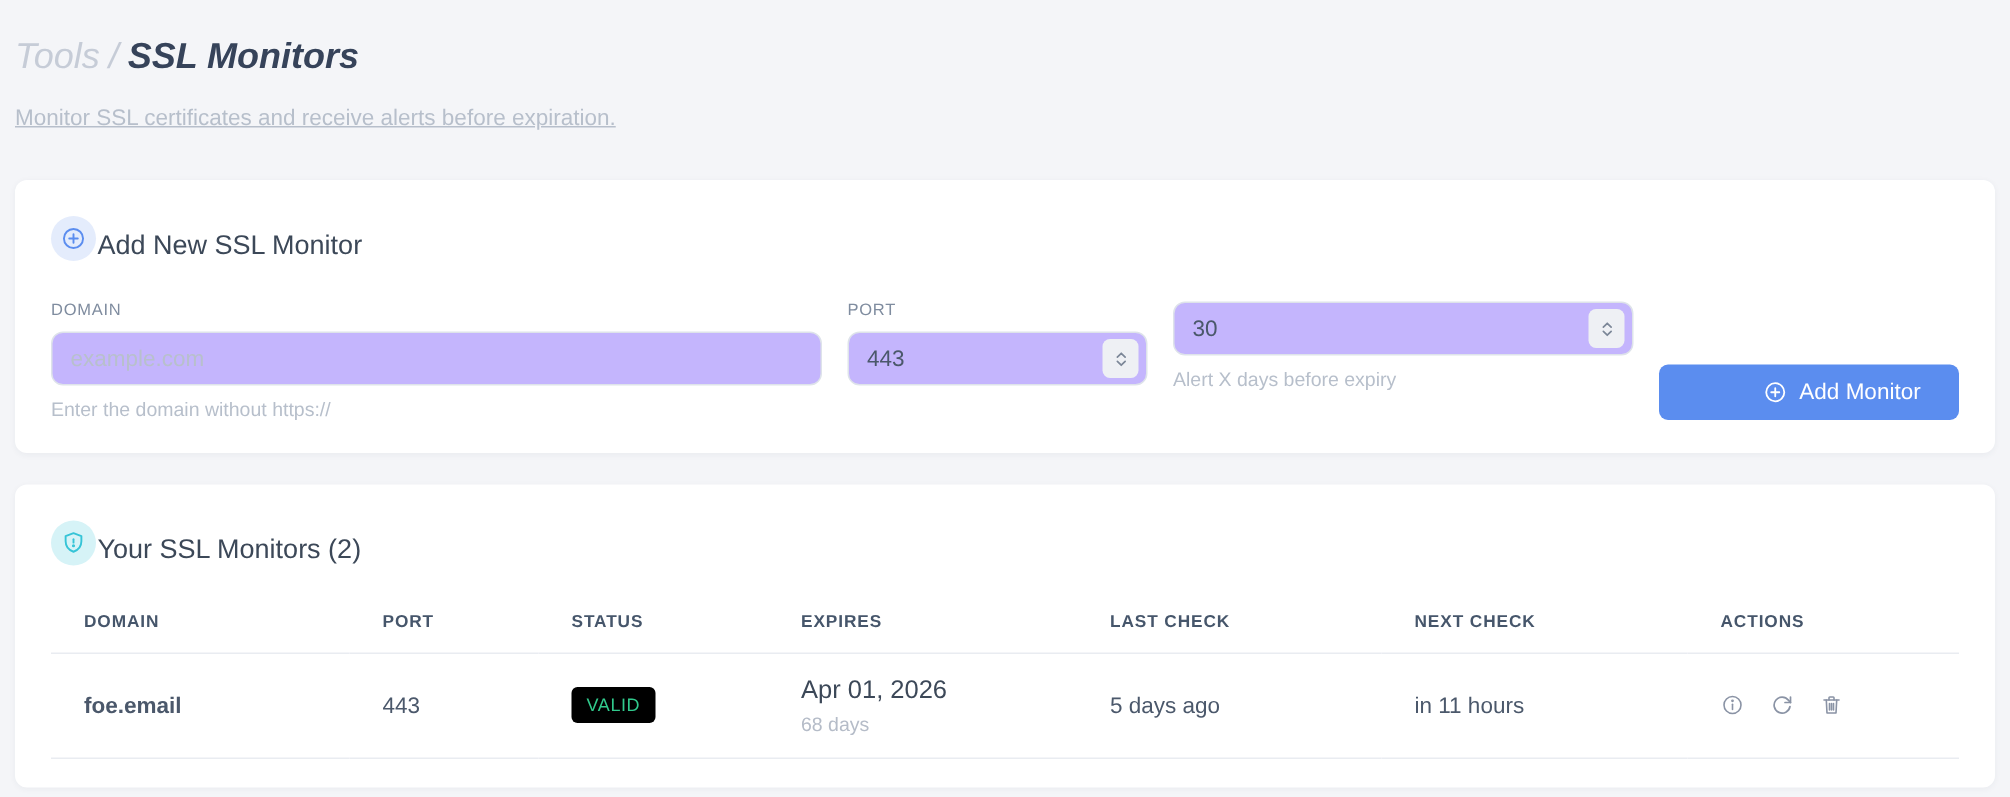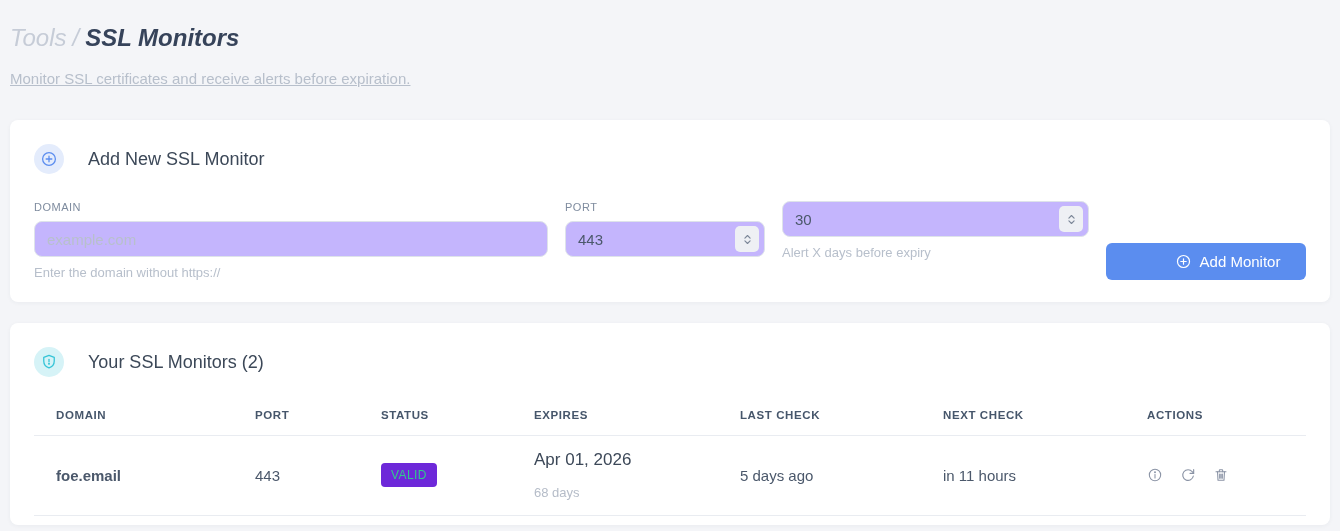--- a/index.html
+++ b/index.html
@@ -22,21 +22,21 @@
   
   .card {
     background: #ffffff;
     border-radius: 8px;
     box-shadow: 0 1px 4px rgba(40,50,70,0.05);
     padding: 24px;
   }
   .card-add { margin-top: 33px; height: 182px; }
   .card-monitors { margin-top: 21px; height: 202px; }
 
-  .card-header { display: flex; align-items: center; gap: 24px; }
+  .card-header { display: flex; align-items: flex-end; gap: 1px; }
   .icon-badge {
     width: 30px; height: 30px; border-radius: 50%;
     display: flex; align-items: center; justify-content: center;
     flex: none;
   }
   .icon-badge svg { width: 18px; height: 18px; }
   .badge-blue { background: #e4ecfc; color: #5b8def; }
   .badge-cyan { background: #d6f3f7; color: #35c4d7; }
   .card-title { font-size: 18px; font-weight: 500; color: #3c4858; }
 
@@ -90,26 +90,26 @@
     border-bottom: 1px solid #e9ecf1;
   }
   .monitors-table td {
     padding: 14px 0 15px 22px;
     border-bottom: 1px solid #e9ecf1;
     vertical-align: middle;
     font-size: 15px; color: #4b586b;
   }
   .cell-domain { font-weight: 700; color: #3c4858; }
   .status-badge {
-    display: inline-block; background: #6d28d9; color: #31c98c;
+    display: inline-block; background: #000000; color: #31c98c;
     font-size: 12px; font-weight: 500; letter-spacing: 0.4px;
     padding: 5px 10px; border-radius: 4px;
   }
   .expires-date { font-size: 17px; color: #3c4858; }
-  .expires-days { font-size: 13px; color: #b5bcc8; margin-top: 15px; }
+  .expires-days { font-size: 13px; color: #b5bcc8; margin-top: 5px; }
   .cell-last { font-size: 14px; color: #5a6577; }
   .cell-next { font-size: 14px; color: #5b8def; }
   .actions { display: flex; align-items: center; gap: 17px; }
   .icon-btn {
     background: none; border: none; padding: 0; cursor: pointer;
     color: #8a93a5; display: flex; align-items: center;
   }
   .icon-btn svg { width: 16px; height: 16px; }
 </style>
 </head>

